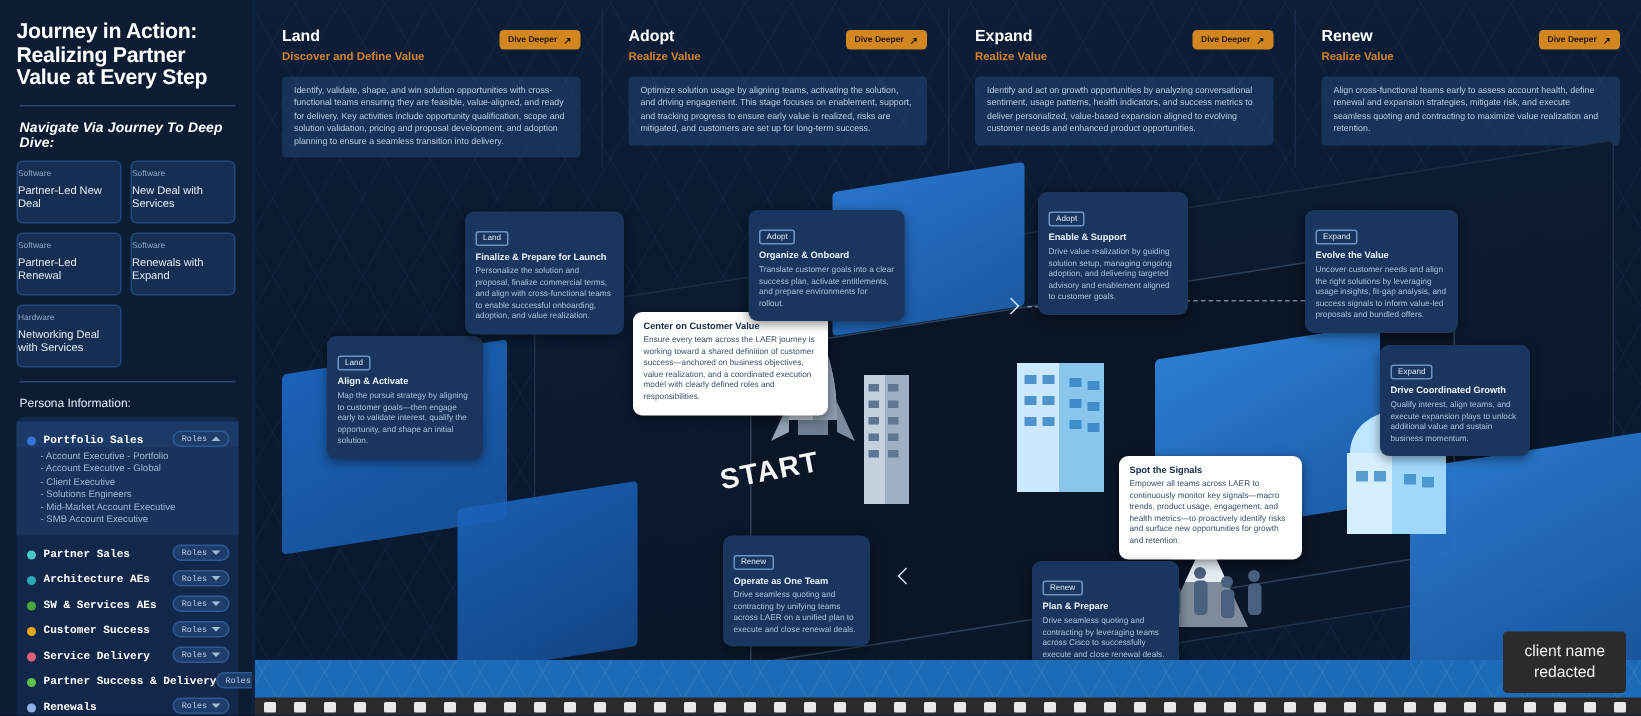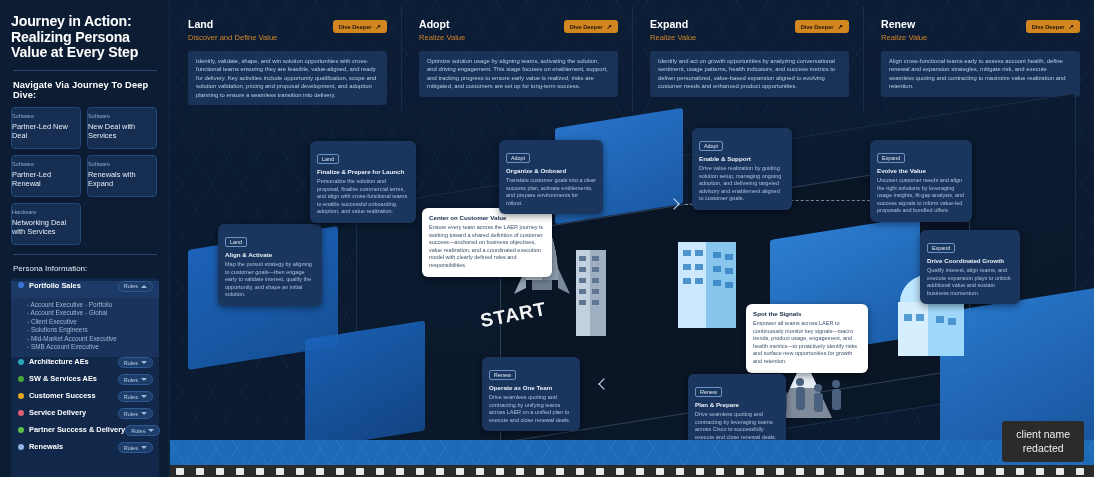--- a/index.html
+++ b/index.html
@@ -20,35 +20,35 @@
     position:relative; z-index:40;
     overflow:hidden;
   }
   #sidebar:after{
     content:""; position:absolute; right:0; top:0; bottom:0; width:2px;
     background:#0d223d;
   }
   .title-block { margin-bottom:9px; }
   .title-line { font-size:14.2px; font-weight:bold; line-height:15.5px; color:#ffffff; letter-spacing:-0.2px;}
   .sep { height:1px; background:#2c456a; margin:9px 2px 9px 2px; }
-  .nav-head { font-size:9.3px; font-weight:bold; color:#ffffff; margin:0 0 7px 2px; letter-spacing:0.1px;}
+  .nav-head { font-size:9.3px; font-weight:bold; color:#ffffff; margin:0 0 7px 2px; letter-spacing:0.1px;font-style:italic;}
   .nav-grid { display:flex; flex-wrap:wrap; gap:6px; }
   .nav-card {
     width:70px; min-height:42px;
     background:#152e52; border:1px solid #23487c; border-radius:4px;
     padding:5px 0;
   }
   .nav-card .kind { font-size:5.6px; color:#8fa9c9; line-height:7px; }
   .nav-card .name { font-size:7.4px; color:#e7eef8; line-height:9.2px; margin-top:2px; }
 
   .persona-head { font-size:8px; color:#e3ebf5; margin:0 0 5px 2px; }
   .persona-box { background:#12284a; border-radius:4px; padding:3px 0 4px 0; }
   .persona-row {
-    display:flex; align-items:flex-start; justify-content:space-between;
-    height:17px; padding:0 6px 0 7px;
+    display:flex; align-items:flex-end; justify-content:space-between;
+    height:17px; padding:0 6px 0 7px;font-family:Liberation Mono, monospace;
   }
   .persona-row.active { background:#183companion; }
   .prow-left { display:flex; align-items:center; gap:5px; }
   .dot { width:6px; height:6px; border-radius:50%; flex:0 0 6px; }
   .pname { font-size:7.4px; font-weight:bold; color:#ffffff; white-space:nowrap;}
   .roles-btn {
     display:flex; align-items:center; gap:3px;
     background:#1d3d६b; background:#1d3d6b;
     border:1px solid #2f5party; border:1px solid #2f5a94;
     border-radius:9px; height:11px; padding:0 5px;
@@ -70,21 +70,21 @@
   }
   
   #stages { position:absolute; top:0; left:0; right:0; height:118px; display:flex; }
   .stage { flex:1; padding:18px 14px 0 18px; position:relative; }
   .stage + .stage:before{
     content:""; position:absolute; left:0; top:6px; bottom:6px; width:1px;
     background:rgba(120,160,220,.12);
   }
   .stage-top { display:flex; align-items:flex-start; justify-content:space-between; }
   .stage-name { font-size:10.6px; font-weight:bold; color:#ffffff; line-height:13px;}
-  .stage-sub { font-size:7.6px; color:#d3842a; margin-top:2px; }
+  .stage-sub { font-size:7.6px; color:#d3842a; margin-top:2px;font-weight:bold; }
   .dive-btn {
     display:inline-flex; align-items:center; gap:4px;
     background:#d2861f; border-radius:3px; height:13px; padding:0 6px;
     margin-top:2px; white-space:nowrap;
   }
   .dive-btn span { font-size:5.7px; font-weight:bold; color:#20160a; }
   .dive-btn .arr { font-size:6.5px; color:#20160a; }
   .stage-desc {
     margin-top:9px;
     background:rgba(42,78,130,.45);
@@ -164,21 +164,21 @@
 </style>
 </head>
 <body>
 
 <div id="app">
 
   <aside id="sidebar">
 
     <div class="title-block">
       <div class="title-line">Journey in Action:</div>
-      <div class="title-line">Realizing Persona</div>
+      <div class="title-line">Realizing Partner</div>
       <div class="title-line">Value at Every Step</div>
     </div>
 
     <div class="sep"></div>
 
     <div class="nav-head">Navigate Via Journey To Deep Dive:</div>
 
     <div class="nav-grid">
       <div class="nav-card">
         <div class="kind">Software</div>
@@ -220,20 +220,30 @@
       </div>
       <div class="role-list">
         <div class="role-item">- <span>Account Executive - Portfolio</span></div>
         <div class="role-item">- <span>Account Executive - Global</span></div>
         <div class="role-item">- <span>Client Executive</span></div>
         <div class="role-item">- <span>Solutions Engineers</span></div>
         <div class="role-item">- <span>Mid-Market Account Executive</span></div>
         <div class="role-item">- <span>SMB Account Executive</span></div>
       </div>
 
+      <div class="persona-row">
+        <div class="prow-left">
+          <span class="dot" style="background:#47c7c7"></span>
+          <span class="pname">Partner Sales</span>
+        </div>
+        <div class="roles-btn">
+          <span>Roles</span>
+          <i class="chev down"></i>
+        </div>
+      </div>
 
       <div class="persona-row">
         <div class="prow-left">
           <span class="dot" style="background:#2aa8b8"></span>
           <span class="pname">Architecture AEs</span>
         </div>
         <div class="roles-btn">
           <span>Roles</span>
           <i class="chev down"></i>
         </div>

